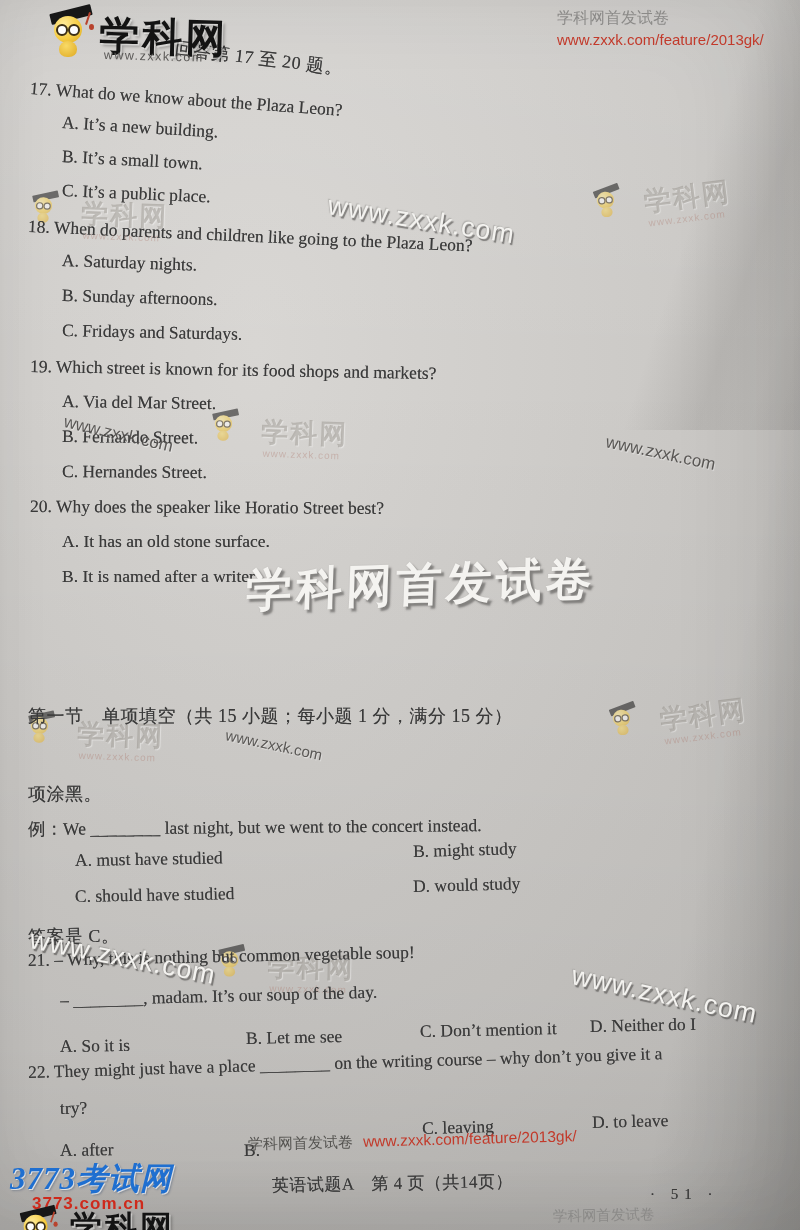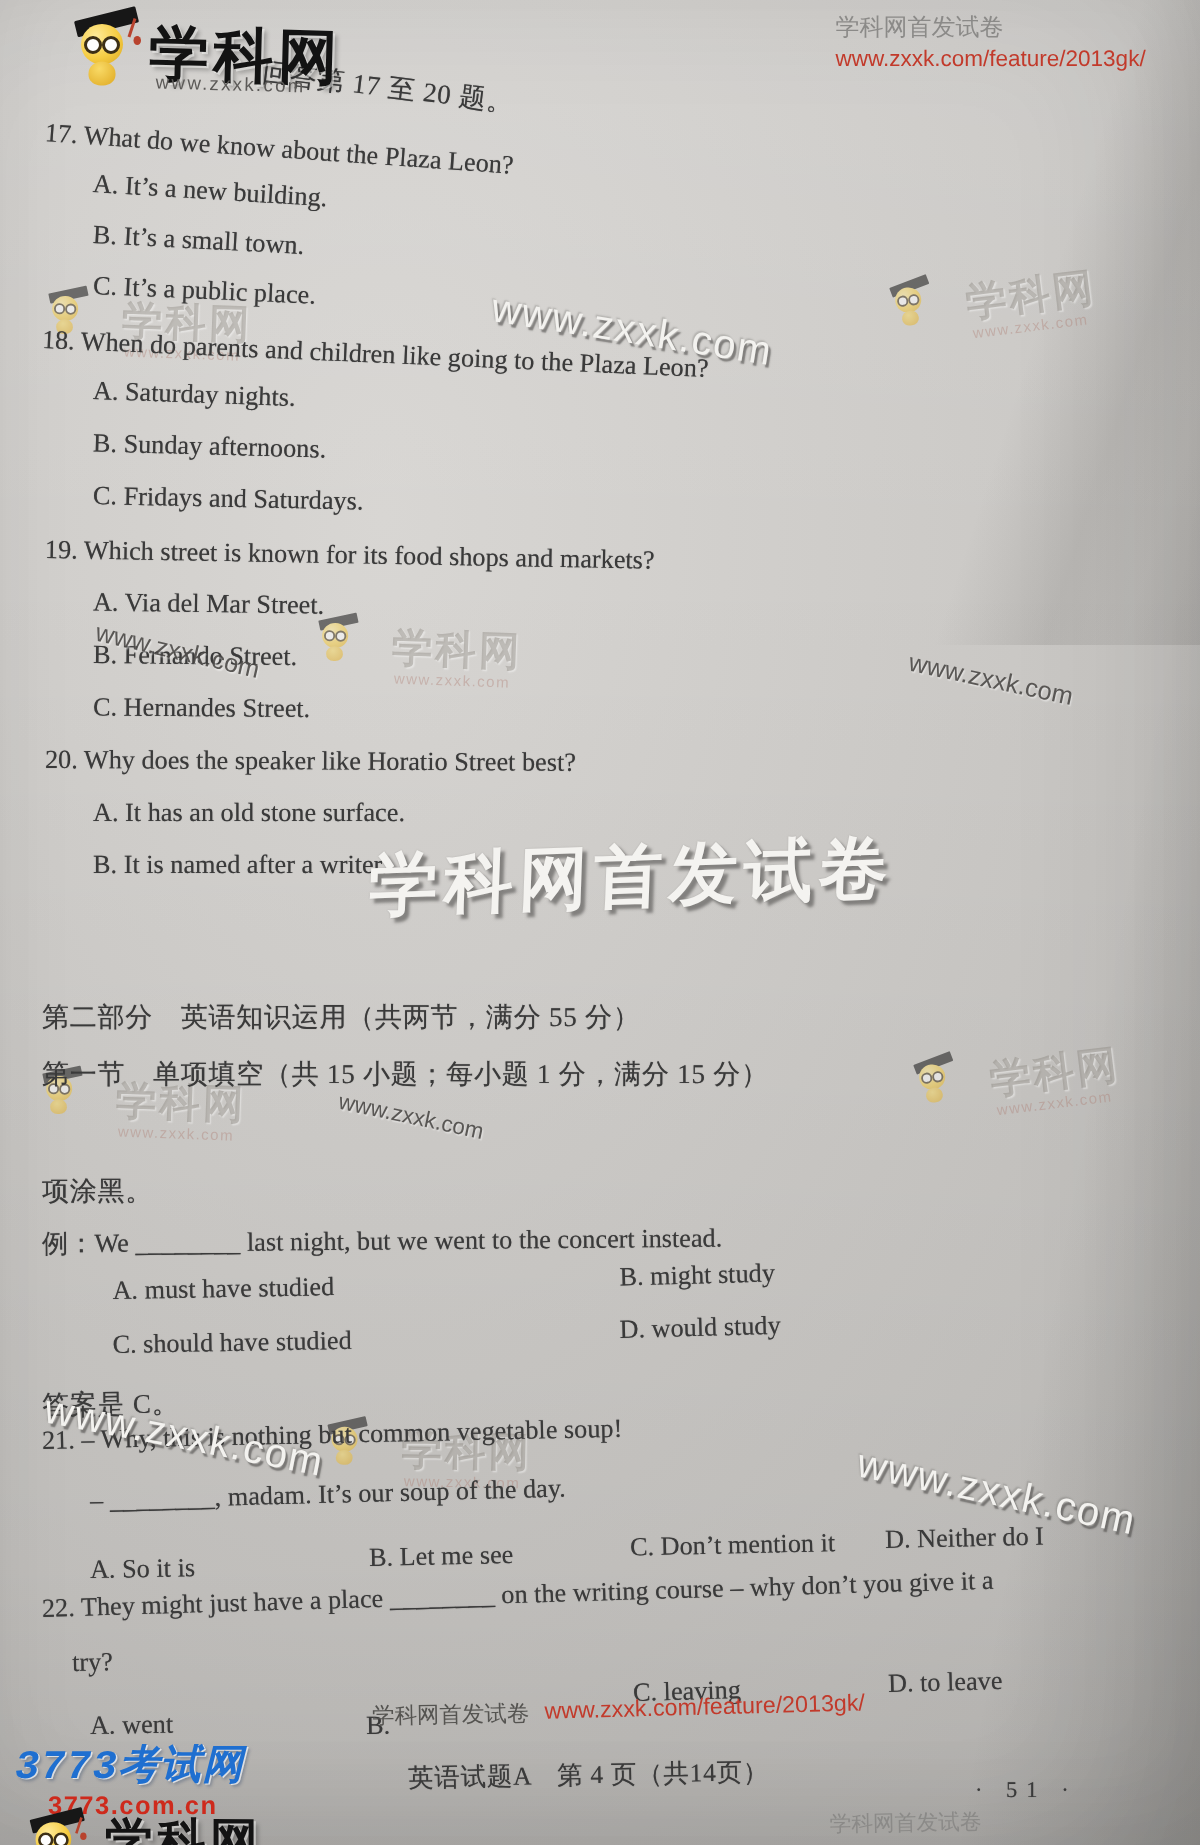--- a/index.html
+++ b/index.html
@@ -47,22 +47,22 @@
     background:radial-gradient(circle at 40% 30%,#f9da66,#dfa922);}
   .logo-text{position:absolute;white-space:nowrap;font-family:"Liberation Sans","DejaVu Sans",sans-serif;
     font-weight:900;font-size:40px;letter-spacing:3px;color:#131313;
     text-shadow:1.5px 1.5px 0 rgba(252,252,250,0.5), 3px 3px 3px rgba(0,0,0,0.25);transform-origin:0 0;}
   .logo-url{position:absolute;white-space:nowrap;font-family:"Liberation Sans","DejaVu Sans",sans-serif;
     font-size:12.5px;letter-spacing:1.5px;color:#5c5a58;transform-origin:0 0;}
   .hdr-gray{position:absolute;white-space:nowrap;font-family:"Liberation Sans","DejaVu Sans",sans-serif;
     font-size:16px;color:#8b8a88;}
   .hdr-red{position:absolute;white-space:nowrap;font-family:"Liberation Sans","DejaVu Sans",sans-serif;
     font-size:15px;color:#c23a2b;}
-  .site-name{position:absolute;white-space:nowrap;font-family:Liberation Mono, monospace;
-    font-size:27px;font-weight:900;font-style:italic;letter-spacing:1px;color:#1f6fd0;
+  .site-name{position:absolute;white-space:nowrap;font-family:Liberation Serif, serif;
+    font-size:31px;font-weight:900;font-style:italic;letter-spacing:1px;color:#1f6fd0;
     text-shadow:1px 1px 0 rgba(255,255,255,0.7),2px 2px 2px rgba(0,30,80,0.25);}
   .site-url{position:absolute;white-space:nowrap;font-family:"Liberation Sans","DejaVu Sans",sans-serif;
     font-size:17px;font-weight:bold;letter-spacing:1px;color:#ce2a1c;}
 </style>
 </head>
 <body>
 
 <div class="page">
 
   <div class="fold"></div>
@@ -151,41 +151,40 @@
 
   <div class="line" style="left:30px;top:356px;transform:rotate(1deg);">19. Which street is known for its food shops and markets?</div>
   <div class="line" style="left:62px;top:391px;transform:rotate(0.8deg);">A. Via del Mar Street.</div>
   <div class="line" style="left:62px;top:426px;transform:rotate(0.6deg);">B. Fernando Street.</div>
   <div class="line" style="left:62px;top:461px;transform:rotate(0.4deg);">C. Hernandes Street.</div>
 
   <div class="line" style="left:30px;top:496px;transform:rotate(0.3deg);">20. Why does the speaker like Horatio Street best?</div>
   <div class="line" style="left:62px;top:566px;">B. It is named after a writer.</div>
   <div class="line" style="left:62px;top:531px;">A. It has an old stone surface.</div>
 
-  <div class="line cn" style="left:28px;top:666px;">第二部分　英语知识运用（共两节，满分 55 分）</div>
   <div class="line cn" style="left:28px;top:704px;">第一节　单项填空（共 15 小题；每小题 1 分，满分 15 分）</div>
   <div class="line cn" style="left:28px;top:782px;">项涂黑。</div>
 
   <div class="line" style="left:28px;top:817px;transform:rotate(-0.5deg);">例：We ________ last night, but we went to the concert instead.</div>
   <div class="line" style="left:75px;top:850px;transform:rotate(-1deg);">A. must have studied</div>
   <div class="line" style="left:413px;top:841px;transform:rotate(-1.5deg);">B. might study</div>
   <div class="line" style="left:75px;top:886px;transform:rotate(-1deg);">C. should have studied</div>
   <div class="line" style="left:413px;top:876px;transform:rotate(-1.5deg);">D. would study</div>
   <div class="line cn" style="left:28px;top:925px;transform:rotate(-1deg);">答案是 C。</div>
 
   <div class="line" style="left:28px;top:950px;transform:rotate(-1.2deg);">21. – Why, this is nothing but common vegetable soup!</div>
   <div class="line" style="left:60px;top:990px;transform:rotate(-1.5deg);">– ________, madam. It’s our soup of the day.</div>
   <div class="line" style="left:60px;top:1036px;transform:rotate(-1deg);">A. So it is</div>
   <div class="line" style="left:246px;top:1028px;transform:rotate(-1.2deg);">B. Let me see</div>
   <div class="line" style="left:420px;top:1021px;transform:rotate(-1.2deg);">C. Don’t mention it</div>
   <div class="line" style="left:590px;top:1016px;transform:rotate(-1.2deg);">D. Neither do I</div>
 
   <div class="line" style="left:28px;top:1062px;transform:rotate(-1.7deg);">22. They might just have a place ________ on the writing course – why don’t you give it a</div>
-  <div class="line" style="left:48px;top:1098px;transform:rotate(-1deg);">try?</div>
-  <div class="line" style="left:60px;top:1140px;transform:rotate(-1deg);">A. went</div>
+  <div class="line" style="left:60px;top:1098px;transform:rotate(-1deg);">try?</div>
+  <div class="line" style="left:60px;top:1140px;transform:rotate(-1deg);">A. after</div>
   <div class="line" style="left:244px;top:1140px;transform:rotate(-1deg);">B.</div>
   <div class="line" style="left:422px;top:1118px;transform:rotate(-1.5deg);">C. leaving</div>
   <div class="line" style="left:592px;top:1112px;transform:rotate(-1.5deg);">D. to leave</div>
 
   <div class="wm-white" style="left:328px;top:190px;transform:rotate(9deg);">www.zxxk.com</div>
   <div class="wm-dark" style="left:64px;top:412px;transform:rotate(13deg);">www.zxxk.com</div>
   <div class="wm-dark" style="left:606px;top:432px;transform:rotate(12deg);">www.zxxk.com</div>
   <div class="wm-banner" style="left:246px;top:560px;transform:rotate(-2deg) skewX(-4deg);">学科网首发试卷</div>
   <div class="wm-dark" style="left:226px;top:726px;font-size:15px;transform:rotate(12deg);">www.zxxk.com</div>
   <div class="wm-white" style="left:30px;top:924px;transform:rotate(11deg);">www.zxxk.com</div>

